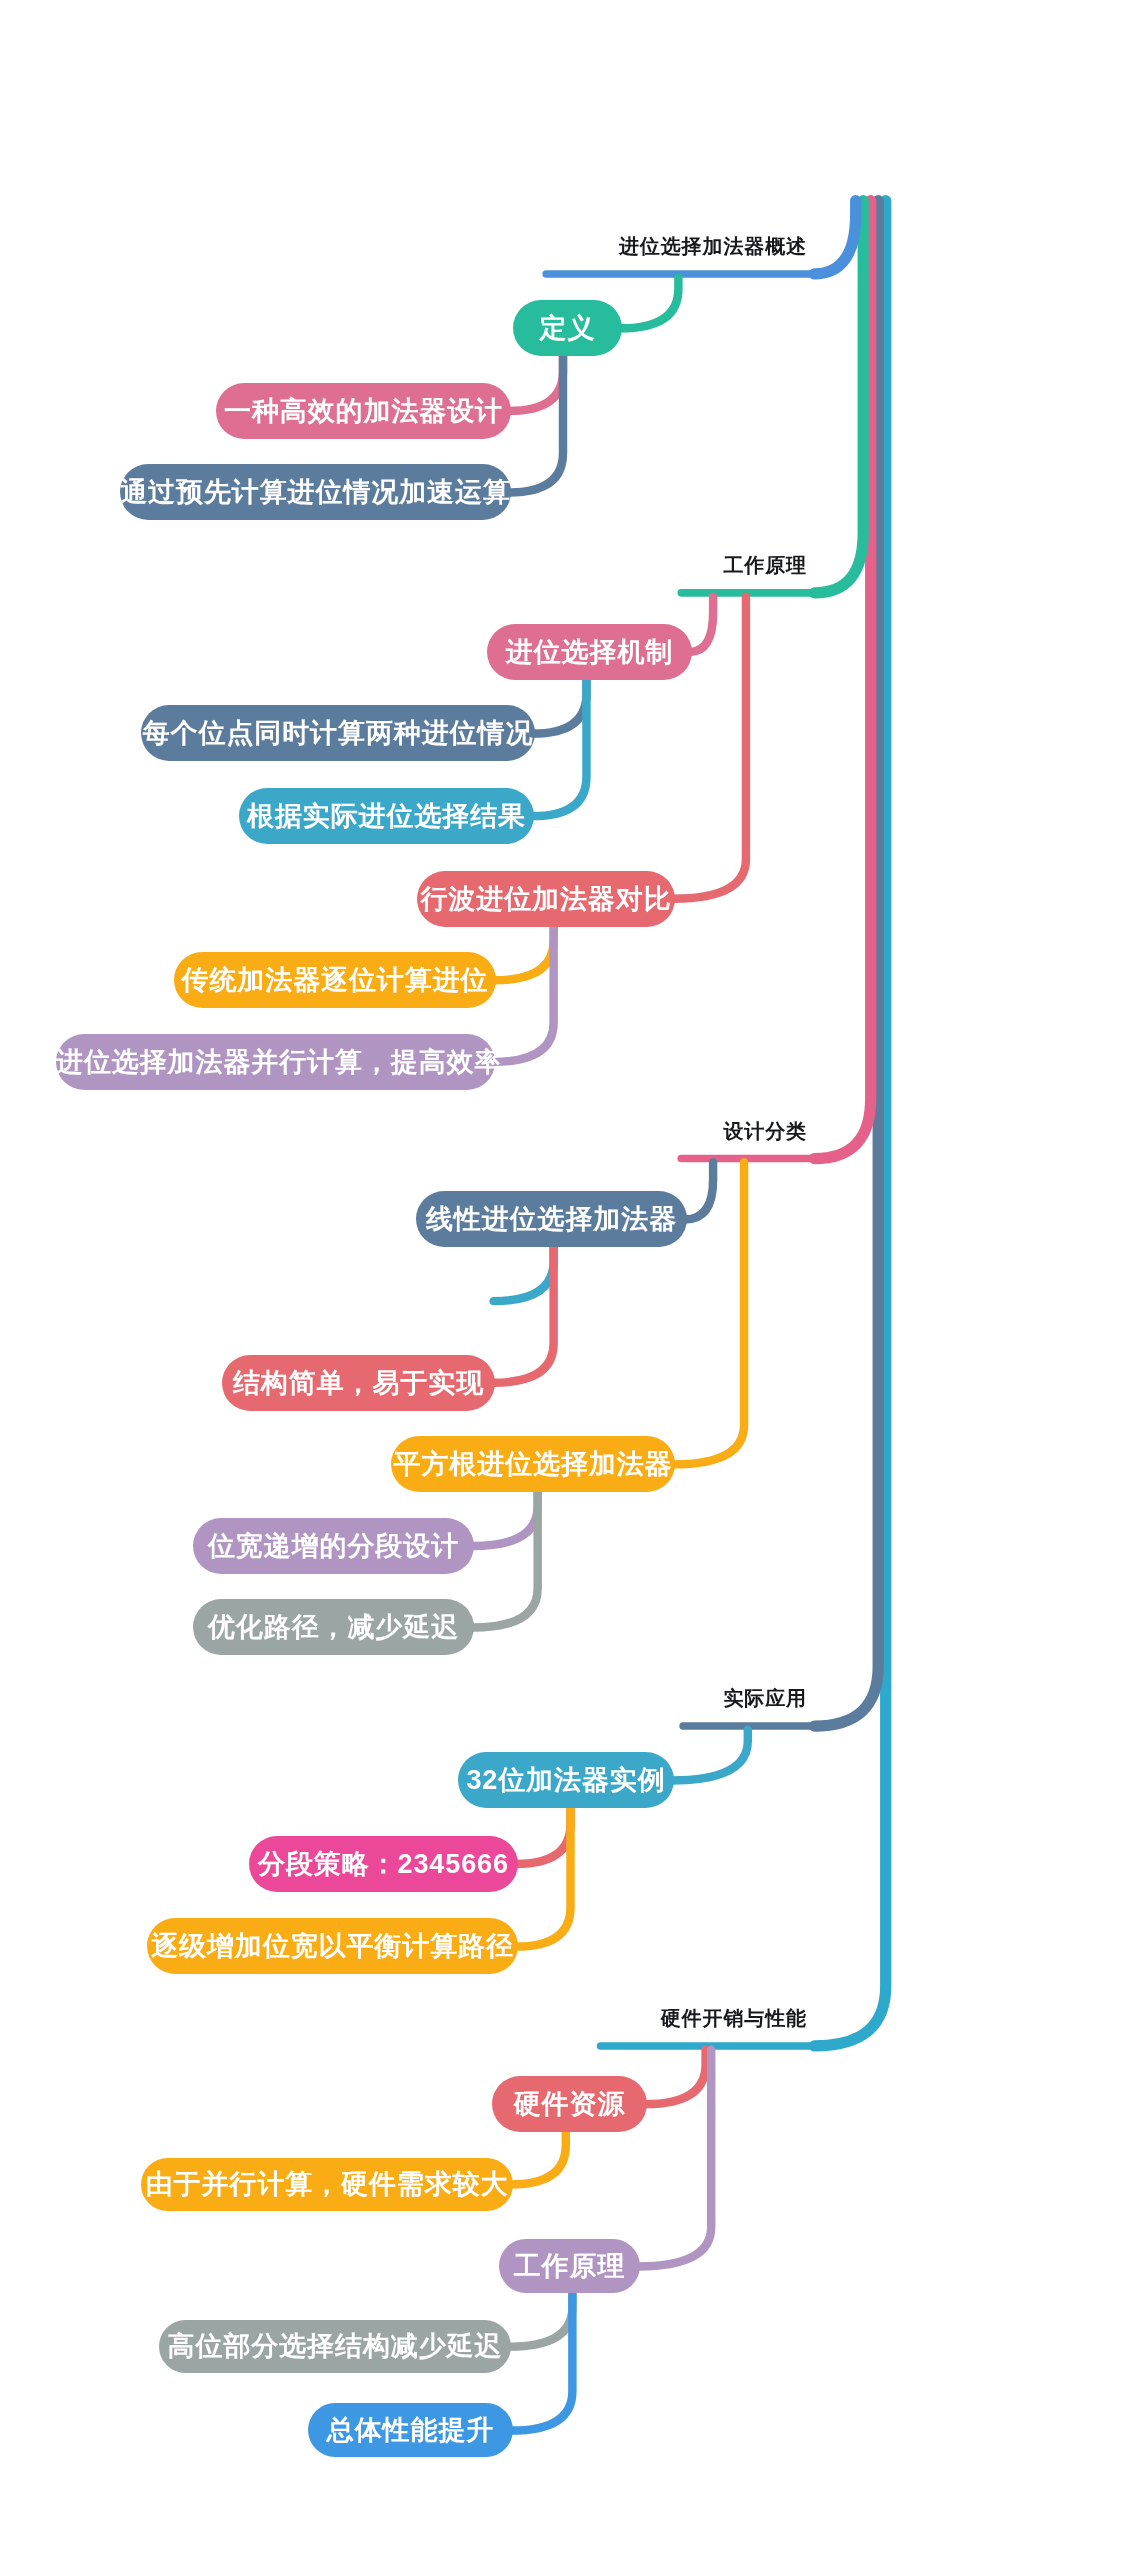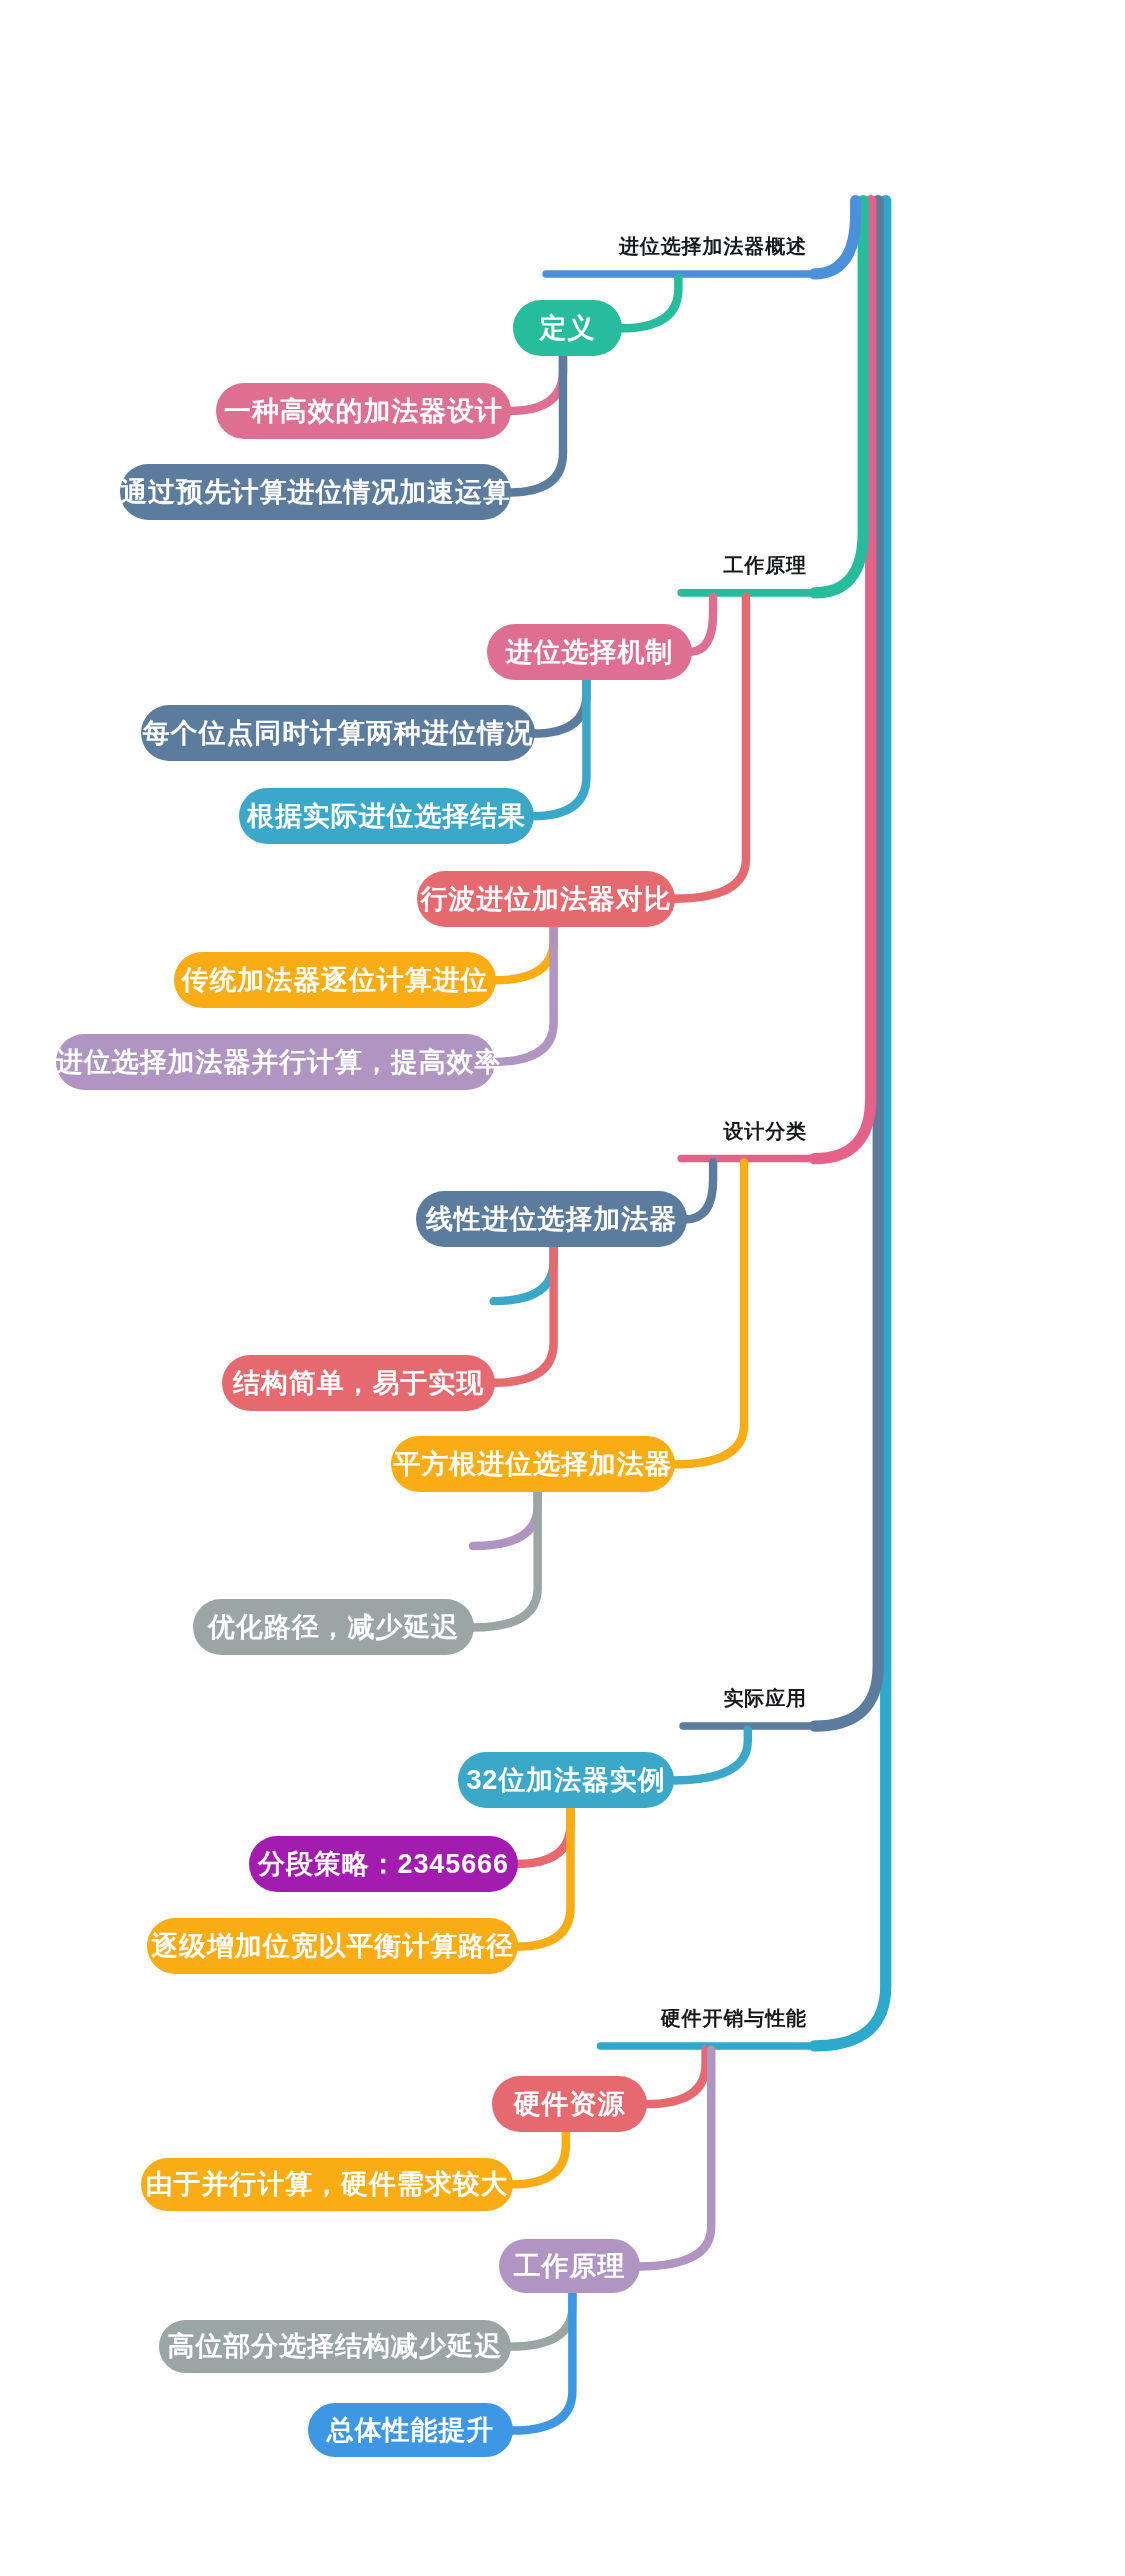--- a/index.html
+++ b/index.html
@@ -68,24 +68,25 @@
     <div class="pill" style="left: 487px; top: 624px; width: 205px; height: 56px; line-height: 56px; background: rgb(222, 110, 146);">进位选择机制</div>
     <div class="pill" style="left: 141px; top: 705px; width: 394px; height: 56px; line-height: 56px; background: rgb(92, 124, 157);">每个位点同时计算两种进位情况</div>
     <div class="pill" style="left: 239px; top: 788px; width: 295px; height: 56px; line-height: 56px; background: rgb(59, 168, 201);">根据实际进位选择结果</div>
     <div class="pill" style="left: 417px; top: 871px; width: 258px; height: 56px; line-height: 56px; background: rgb(229, 105, 111);">行波进位加法器对比</div>
     <div class="pill" style="left: 174px; top: 952px; width: 322px; height: 56px; line-height: 56px; background: rgb(250, 172, 21);">传统加法器逐位计算进位</div>
     <div class="pill" style="left: 56px; top: 1034px; width: 439px; height: 56px; line-height: 56px; background: rgb(176, 149, 194);">进位选择加法器并行计算，提高效率</div>
     <div class="branch-label" style="right: 319px; top: 1112px;">设计分类</div>
     <div class="pill" style="left: 416px; top: 1191px; width: 271px; height: 56px; line-height: 56px; background: rgb(92, 124, 157);">线性进位选择加法器</div>
     <div class="pill" style="left: 222px; top: 1355px; width: 273px; height: 56px; line-height: 56px; background: rgb(229, 105, 111);">结构简单，易于实现</div>
     <div class="pill" style="left: 391px; top: 1436px; width: 284px; height: 56px; line-height: 56px; background: rgb(250, 172, 21);">平方根进位选择加法器</div>
+    <div class="pill" style="left: 193px; top: 1518px; width: 281px; height: 56px; line-height: 56px; background: rgb(176, 149, 194);">位宽递增的分段设计</div>
     <div class="pill" style="left: 193px; top: 1599px; width: 281px; height: 56px; line-height: 56px; background: rgb(155, 165, 164);">优化路径，减少延迟</div>
     <div class="branch-label" style="right: 319px; top: 1679px;">实际应用</div>
     <div class="pill" style="left: 458px; top: 1752px; width: 216px; height: 56px; line-height: 56px; background: rgb(59, 168, 201);">32位加法器实例</div>
-    <div class="pill" style="left: 249px; top: 1836px; width: 269px; height: 56px; line-height: 56px; background: #a21caf;">分段策略：2345666</div>
+    <div class="pill" style="left: 249px; top: 1836px; width: 269px; height: 56px; line-height: 56px; background: #ec4899;">分段策略：2345666</div>
     <div class="pill" style="left: 147px; top: 1918px; width: 371px; height: 56px; line-height: 56px; background: rgb(250, 172, 21);">逐级增加位宽以平衡计算路径</div>
     <div class="branch-label" style="right: 319px; top: 1999px;">硬件开销与性能</div>
     <div class="pill" style="left: 492px; top: 2076px; width: 155px; height: 56px; line-height: 56px; background: rgb(229, 105, 111);">硬件资源</div>
     <div class="pill" style="left: 141px; top: 2158px; width: 372px; height: 53px; line-height: 53px; background: rgb(250, 172, 21);">由于并行计算，硬件需求较大</div>
     <div class="pill" style="left: 499px; top: 2239px; width: 141px; height: 54px; line-height: 54px; background: rgb(176, 149, 194);">工作原理</div>
     <div class="pill" style="left: 159px; top: 2320px; width: 352px; height: 53px; line-height: 53px; background: rgb(155, 165, 164);">高位部分选择结构减少延迟</div>
     <div class="pill" style="left: 308px; top: 2403px; width: 205px; height: 54px; line-height: 54px; background: rgb(62, 151, 226);">总体性能提升</div>
   </div>
 
 

